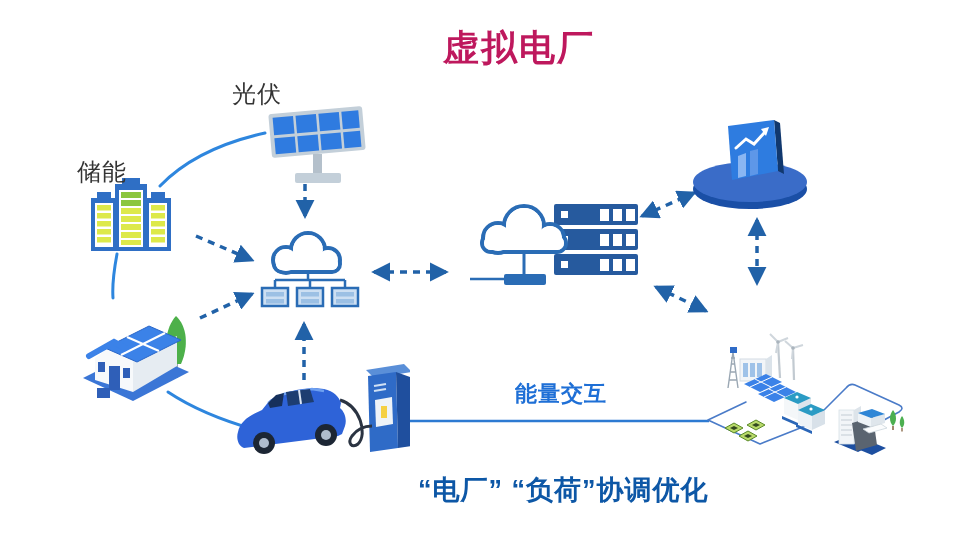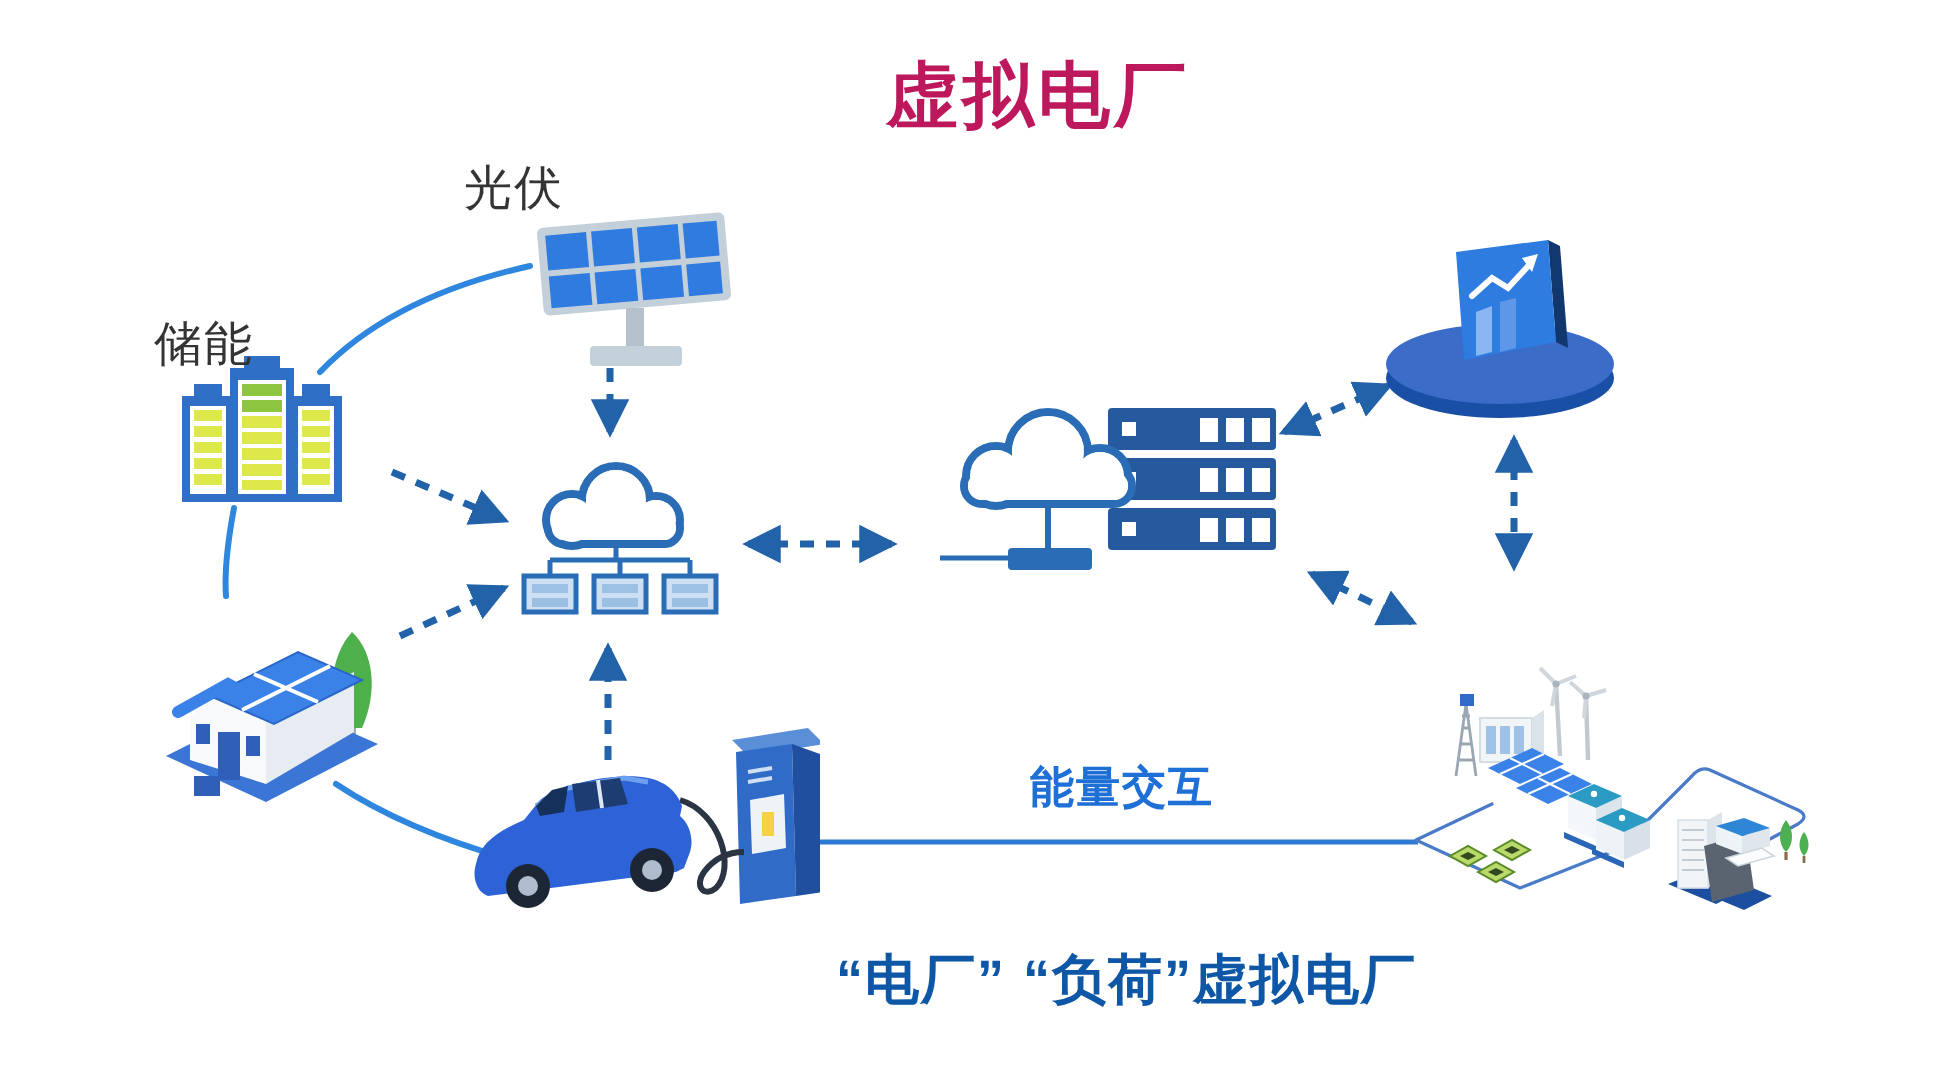--- a/index.html
+++ b/index.html
@@ -333,15 +333,15 @@
         <path d="M193,84 C189,89 189,96 193,100 C197,96 197,89 193,84 z" fill="#4caf50"></path>
         <rect x="192.2" y="100" width="1.6" height="4" fill="#8a6b4a"></rect>
         <path d="M202,90 C199,94 199,99 202,102 C205,99 205,94 202,90 z" fill="#4caf50"></path>
         <rect x="201.3" y="102" width="1.4" height="3.5" fill="#8a6b4a"></rect>
       </g>
     </svg>
   </div>
 
   <div class="energy-label">能量交互</div>
 
-  <div class="footer-text">“电厂” “负荷”虚拟电厂</div>
+  <div class="footer-text">“电厂” “负荷”协调优化</div>
 
 </div>
 
 </body></html>

